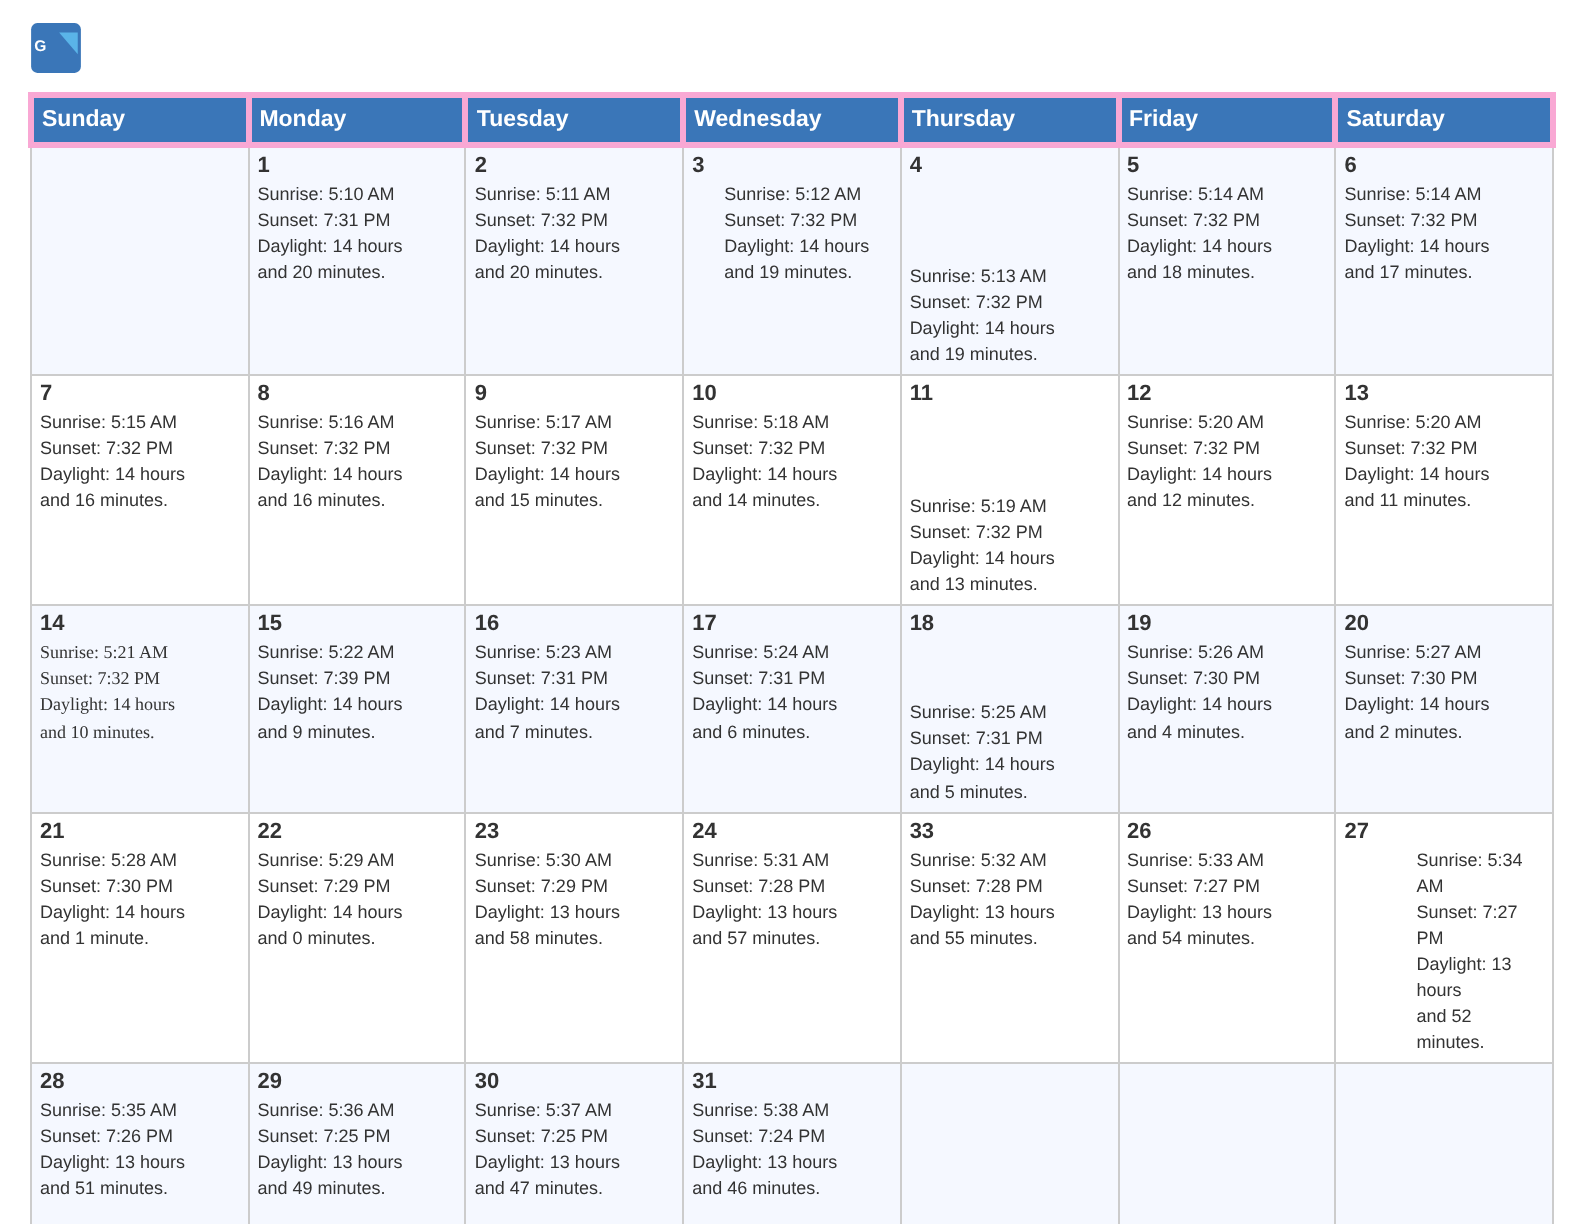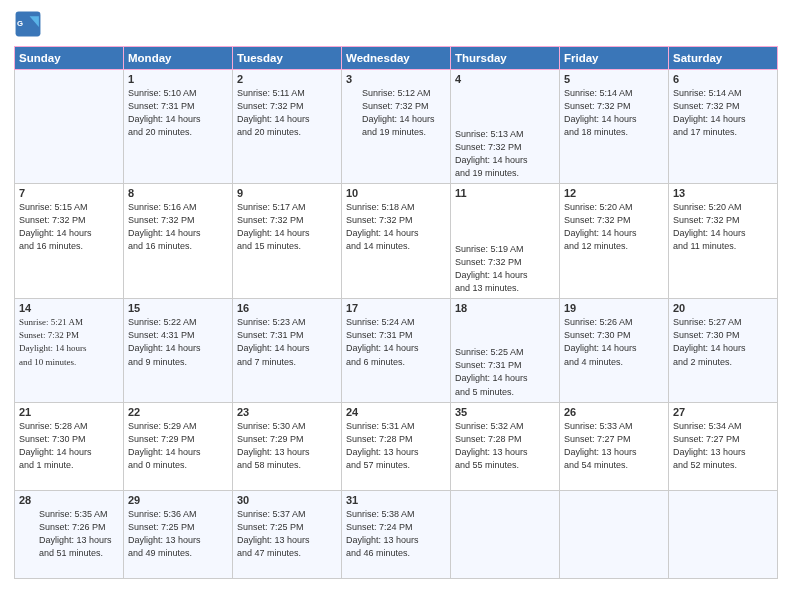--- a/index.html
+++ b/index.html
@@ -57,21 +57,21 @@
       border-collapse: collapse;
       table-layout: fixed;
     }
     thead tr th {
       background-color: #3a76b8;
       color: #fff;
       font-size: 11.5px;
       font-weight: bold;
       padding: 5px 4px;
       text-align: left;
-      border: 1px solid #f9a8d4;
+      border: 3px solid #f9a8d4;
     }
     tbody tr td {
       vertical-align: top;
       border: 1px solid #ccc;
       padding: 3px 4px;
       font-size: 9.5px;
       color: #333;
       height: 88px;
     }
     tbody tr:nth-child(odd) td {
@@ -227,21 +227,21 @@
           <td>
             <span class="day-number">14</span>
             <div class="day-info" style="white-space: pre-line; font-family: Liberation Serif, serif;">Sunrise: 5:21 AM
 Sunset: 7:32 PM
 Daylight: 14 hours
 and 10 minutes.</div>
           </td>
           <td>
             <span class="day-number">15</span>
             <div class="day-info" style="white-space: pre-line;">Sunrise: 5:22 AM
-Sunset: 4:31 PM
+Sunset: 7:39 PM
 Daylight: 14 hours
 and 9 minutes.</div>
           </td>
           <td>
             <span class="day-number">16</span>
             <div class="day-info" style="white-space: pre-line;">Sunrise: 5:23 AM
 Sunset: 7:31 PM
 Daylight: 14 hours
 and 7 minutes.</div>
           </td>
@@ -297,45 +297,45 @@
 and 58 minutes.</div>
           </td>
           <td>
             <span class="day-number">24</span>
             <div class="day-info" style="white-space: pre-line;">Sunrise: 5:31 AM
 Sunset: 7:28 PM
 Daylight: 13 hours
 and 57 minutes.</div>
           </td>
           <td>
-            <span class="day-number">35</span>
+            <span class="day-number">33</span>
             <div class="day-info" style="white-space: pre-line;">Sunrise: 5:32 AM
 Sunset: 7:28 PM
 Daylight: 13 hours
 and 55 minutes.</div>
           </td>
           <td>
             <span class="day-number">26</span>
             <div class="day-info" style="white-space: pre-line;">Sunrise: 5:33 AM
 Sunset: 7:27 PM
 Daylight: 13 hours
 and 54 minutes.</div>
           </td>
           <td>
             <span class="day-number">27</span>
-            <div class="day-info" style="white-space: pre-line;">Sunrise: 5:34 AM
+            <div class="day-info" style="white-space: pre-line; margin-left: 36px;">Sunrise: 5:34 AM
 Sunset: 7:27 PM
 Daylight: 13 hours
 and 52 minutes.</div>
           </td>
         </tr>
         <tr>
           <td>
             <span class="day-number">28</span>
-            <div class="day-info" style="white-space: pre-line; margin-left: 20px;">Sunrise: 5:35 AM
+            <div class="day-info" style="white-space: pre-line;">Sunrise: 5:35 AM
 Sunset: 7:26 PM
 Daylight: 13 hours
 and 51 minutes.</div>
           </td>
           <td>
             <span class="day-number">29</span>
             <div class="day-info" style="white-space: pre-line;">Sunrise: 5:36 AM
 Sunset: 7:25 PM
 Daylight: 13 hours
 and 49 minutes.</div>

